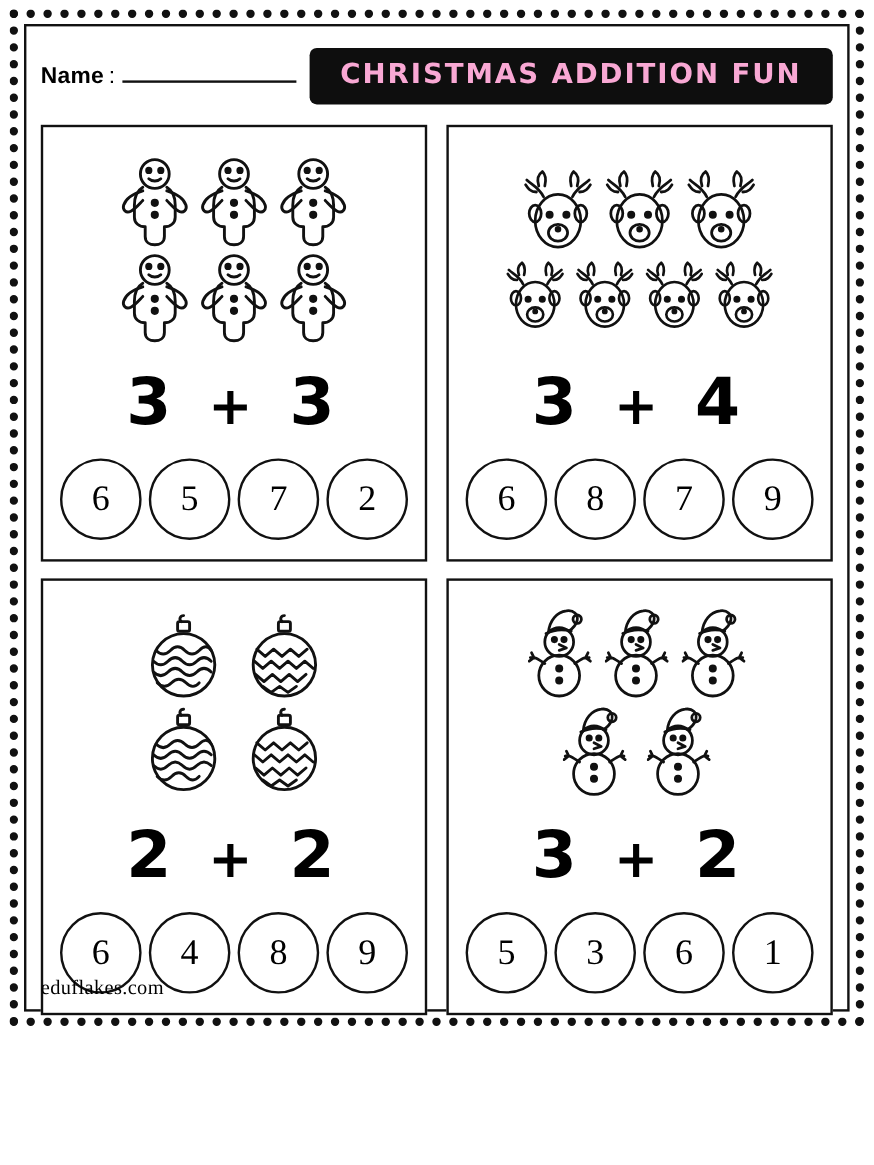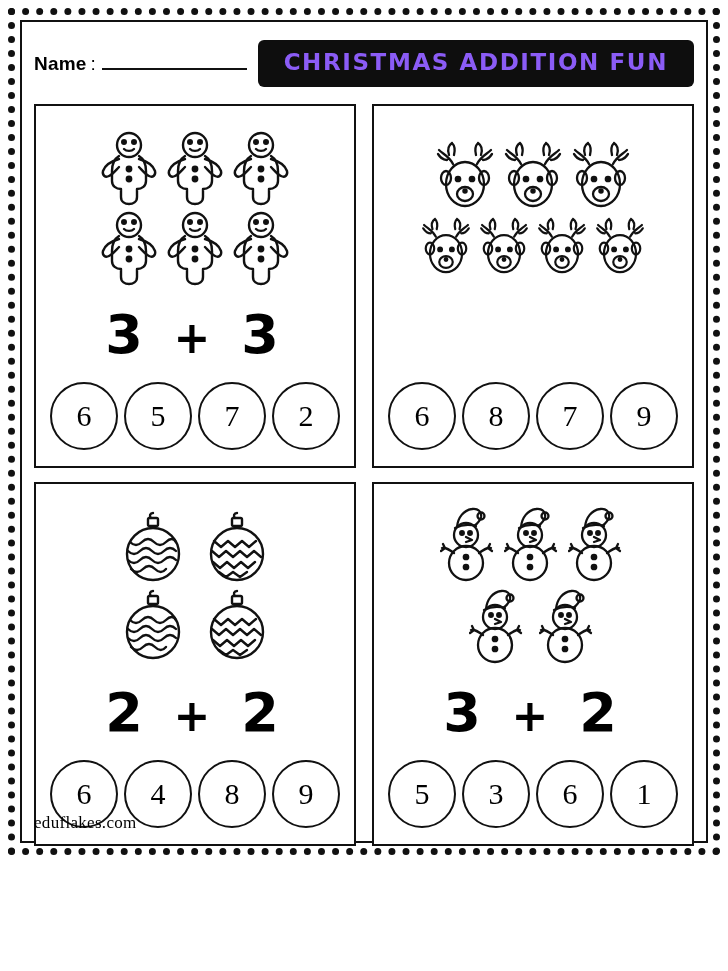--- a/index.html
+++ b/index.html
@@ -76,21 +76,21 @@
     font-weight: normal;
   }
   .name-line {
     display: inline-block;
     width: 145px;
     border-bottom: 2px solid #111;
     height: 16px;
   }
   .title-badge {
     background: #0e0e0e;
-    color: #8b5cf6;
+    color: #f9a8d4;
     font-size: 23px;
     font-weight: bold;
     letter-spacing: 1.6px;
     padding: 11px 26px 13px 26px;
     border-radius: 6px;
     font-family: "DejaVu Sans", sans-serif;
     line-height: 1;
   }
 
   .directions {
@@ -419,20 +419,25 @@
                     <circle cx="25" cy="41" r="2.2" fill="#111"></circle>
                     <circle cx="39" cy="41" r="2.2" fill="#111"></circle>
                     <ellipse cx="32" cy="56" rx="8" ry="7"></ellipse>
                     <circle cx="32" cy="53" r="1.6" fill="#111"></circle>
                   </g>
                 </svg>
             </span>
           </div>
         </div>
 
+        <div class="equation">
+          <span>3</span>
+          <span class="plus">+</span>
+          <span>4</span>
+        </div>
 
         <div class="choices">
           <div class="choice">6</div>
           <div class="choice">8</div>
           <div class="choice">7</div>
           <div class="choice">9</div>
         </div>
       </div>
 
       <div class="card">

